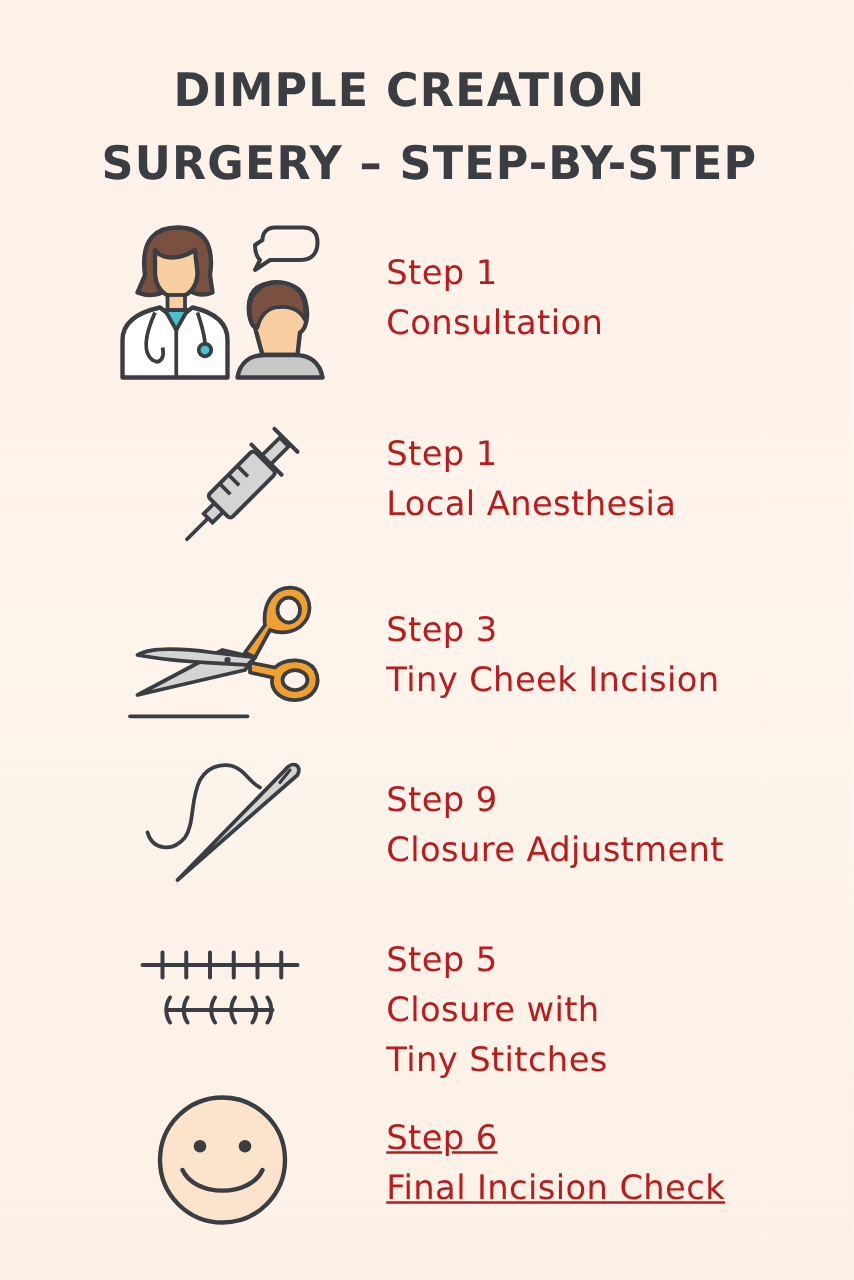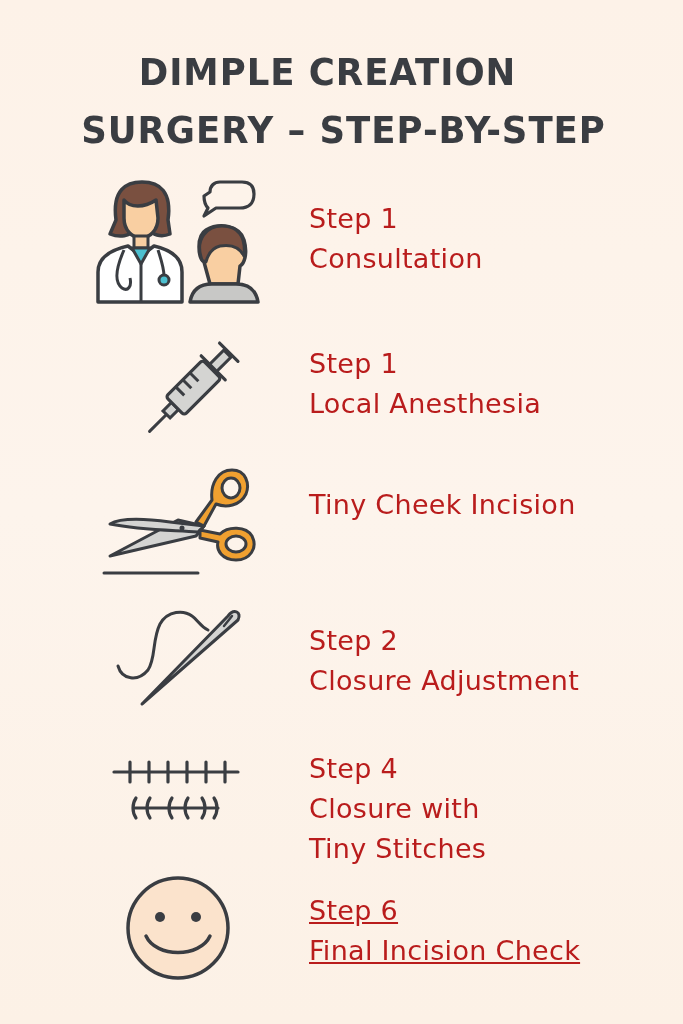--- a/index.html
+++ b/index.html
@@ -117,36 +117,37 @@
       <path d="M96 58 L112 36 C110 20 118 6 132 6 C146 6 150 20 146 30 C140 42 126 44 116 40 L104 62 Z" fill="#f0a030" stroke="#3a3d42" stroke-width="3" stroke-linejoin="round"></path>
       <ellipse cx="131" cy="24" rx="9" ry="10" fill="#fdf3ea" stroke="#3a3d42" stroke-width="3"></ellipse>
 
       <path d="M100 66 L120 70 C128 62 146 62 152 72 C158 84 150 96 136 96 C122 96 116 86 118 78 L100 74 Z" fill="#f0a030" stroke="#3a3d42" stroke-width="3" stroke-linejoin="round"></path>
       <ellipse cx="136" cy="80" rx="10" ry="8" fill="#fdf3ea" stroke="#3a3d42" stroke-width="3"></ellipse>
 
       <line x1="4" y1="109" x2="98" y2="109" stroke="#3a3d42" stroke-width="3" stroke-linecap="round"></line>
     </svg>
   </div>
   <div class="text" style="top:485px;">
+    <span>Step 3</span>
     <span>Tiny Cheek Incision</span>
   </div>
 </div>
 
 <div class="step">
   <div class="icon" style="left:112px; top:604px;">
     <svg width="130" height="106" viewBox="0 0 130 106">
 
       <path d="M6 62 C10 76 26 78 36 66 C44 54 40 36 48 20 C56 6 72 6 80 12 C86 16 88 22 96 26" fill="none" stroke="#3a3d42" stroke-width="3" stroke-linecap="round"></path>
 
       <path d="M30 100 L116 12 C122 4 130 8 126 16 Z" fill="#d4d4d2" stroke="#3a3d42" stroke-width="3" stroke-linejoin="round"></path>
       <path d="M112 22 L120 12" stroke="#3a3d42" stroke-width="2.5" stroke-linecap="round"></path>
     </svg>
   </div>
   <div class="text" style="top:621px;">
-    <span>Step 2</span>
+    <span>Step 9</span>
     <span>Closure Adjustment</span>
   </div>
 </div>
 
 <div class="step">
   <div class="icon" style="left:110px; top:758px;">
     <svg width="132" height="66" viewBox="0 0 132 66">
       <line x1="4" y1="14" x2="128" y2="14" stroke="#3a3d42" stroke-width="3.2" stroke-linecap="round"></line>
       <line x1="20" y1="4" x2="20" y2="24" stroke="#3a3d42" stroke-width="3.2" stroke-linecap="round"></line>
       <line x1="39" y1="4" x2="39" y2="24" stroke="#3a3d42" stroke-width="3.2" stroke-linecap="round"></line>
@@ -157,21 +158,21 @@
       <line x1="24" y1="50" x2="108" y2="50" stroke="#3a3d42" stroke-width="3.2" stroke-linecap="round"></line>
       <path d="M26 40 C22 46 22 54 26 60" fill="none" stroke="#3a3d42" stroke-width="3.2" stroke-linecap="round"></path>
       <path d="M40 40 C36 46 36 54 40 60" fill="none" stroke="#3a3d42" stroke-width="3.2" stroke-linecap="round"></path>
       <path d="M62 40 C58 46 58 54 62 60" fill="none" stroke="#3a3d42" stroke-width="3.2" stroke-linecap="round"></path>
       <path d="M78 40 C74 46 74 54 78 60" fill="none" stroke="#3a3d42" stroke-width="3.2" stroke-linecap="round"></path>
       <path d="M92 40 C96 46 96 54 92 60" fill="none" stroke="#3a3d42" stroke-width="3.2" stroke-linecap="round"></path>
       <path d="M104 40 C108 46 108 54 104 60" fill="none" stroke="#3a3d42" stroke-width="3.2" stroke-linecap="round"></path>
     </svg>
   </div>
   <div class="text" style="top:749px;">
-    <span>Step 4</span>
+    <span>Step 5</span>
     <span>Closure with</span>
     <span>Tiny Stitches</span>
   </div>
 </div>
 
 <div class="step">
   <div class="icon" style="left:124px; top:874px;">
     <svg width="108" height="108" viewBox="0 0 108 108">
       <circle cx="54" cy="54" r="50" fill="#fbe3cc" stroke="#3a3d42" stroke-width="3.5"></circle>
       <circle cx="36" cy="43" r="5" fill="#3a3d42"></circle>

